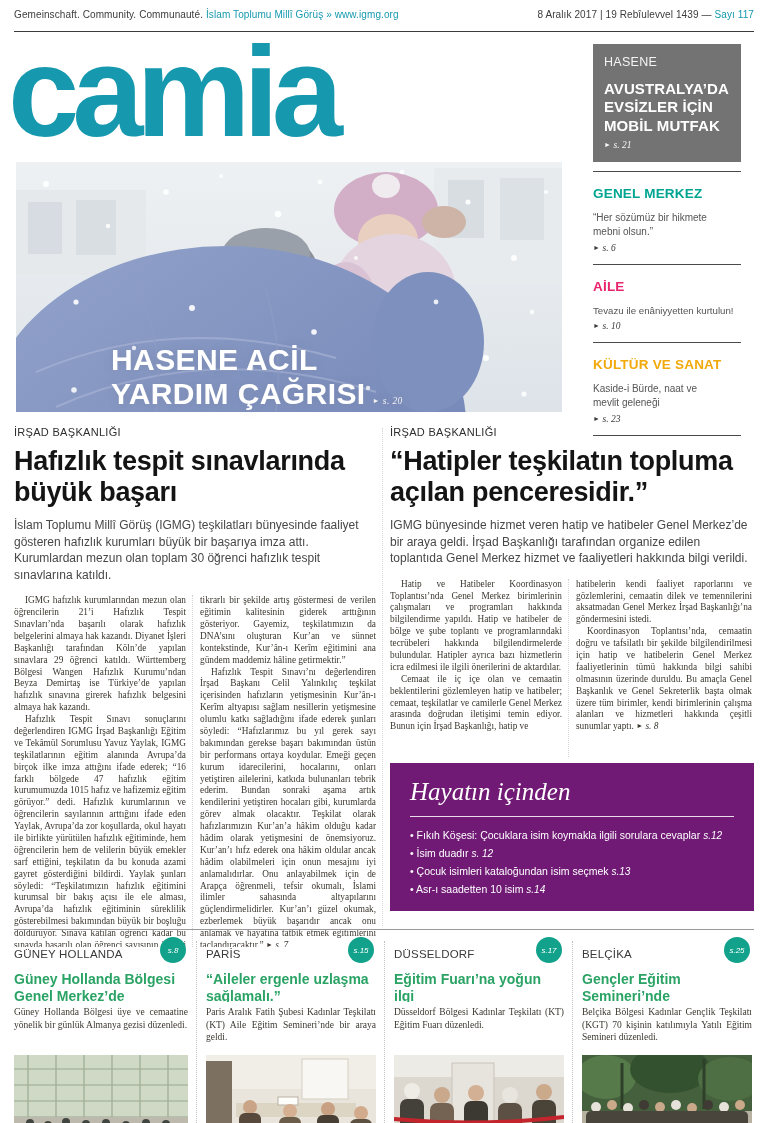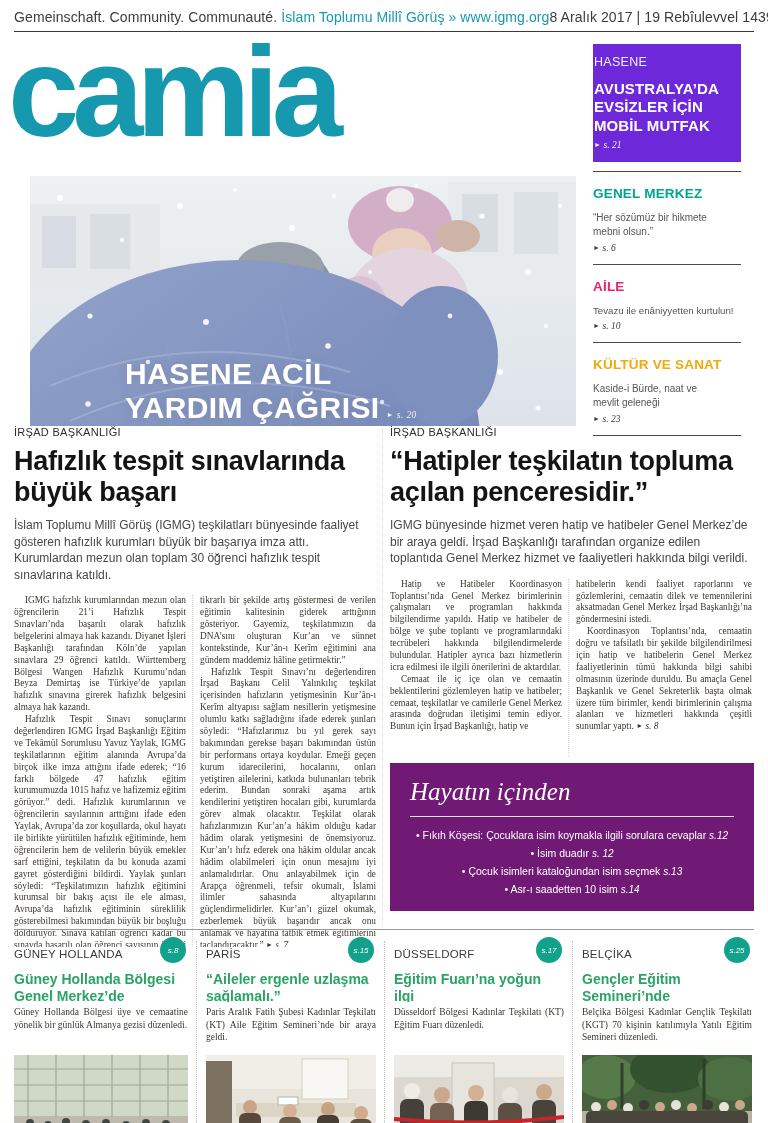--- a/index.html
+++ b/index.html
@@ -1,48 +1,48 @@
 <!DOCTYPE html>
 <html><head>
 <meta charset="utf-8">
 <style>
   html,body{margin:0;padding:0;background:#888;}
   .page{position:relative;width:768px;height:1123px;background:#ffffff;overflow:hidden;
         font-family:"Liberation Sans",sans-serif;color:#222;}
   .teal{color:#1699AE;}
   
   .topbar{position:absolute;left:14px;right:14px;top:9px;display:flex;justify-content:space-between;
-          font-size:14px;color:#3c3c3c;letter-spacing:.1px;white-space:nowrap;}
+          font-size:10px;color:#3c3c3c;letter-spacing:.1px;white-space:nowrap;}
   .rule-top{position:absolute;left:14px;right:14px;top:31px;border-top:1.5px solid #3a3a3a;}
   
   .logo{position:absolute;left:8px;top:28px;font-size:128px;font-weight:bold;color:#1699AE;
         letter-spacing:-7px;line-height:1;}
   
   .sidebar{position:absolute;left:593px;top:44px;width:148px;}
-  .hasene-box{background:#6d28d9;color:#fff;padding:11px 1px 12px;min-height:81px;}
+  .hasene-box{background:#737373;color:#fff;padding:11px 11px 12px;min-height:81px;}
   .hasene-label{font-size:12.5px;opacity:.92;margin-bottom:11px;letter-spacing:.3px;}
   .hasene-title{font-size:15px;font-weight:bold;line-height:1.22;letter-spacing:.1px;}
   .pref{display:block;margin-top:5px;font-size:9px;}
   .pref .arrow{font-size:7px;vertical-align:1px;}
   .pref em{font-family:"Liberation Serif",serif;font-size:9.5px;}
   .hasene-box .pref{color:#fff;opacity:.95;}
   .side-sec{border-top:1px solid #4a4a4a;padding:14px 0 11px;}
   .side-sec.first{margin-top:9px;}
   .side-sec.last{border-bottom:1px solid #4a4a4a;}
   .side-head{font-size:13.5px;font-weight:bold;letter-spacing:.2px;margin:0 0 10px;}
   .side-head.green{color:#00A591;}
   .side-head.pink{color:#E9246D;}
   .side-head.amber{color:#F2A90A;}
   .side-text{font-size:10px;line-height:1.4;color:#555;margin:0;}
   .side-text.w1{max-width:125px;}
   .side-text.w2{max-width:148px;font-size:9.7px;}
   .side-text.w3{max-width:118px;}
   .side-sec .pref{color:#3a3a3a;margin-top:4px;}
   
-  .hero{position:absolute;left:14px;top:160px;width:546px;height:250px;margin:16px;}
+  .hero{position:absolute;left:14px;top:160px;width:546px;height:250px;margin:2px;}
   .hero svg{display:block;}
   .hero-caption{position:absolute;left:95px;top:181px;color:#fff;font-size:30px;font-weight:bold;
                line-height:1.13;letter-spacing:.4px;text-shadow:0 0 8px rgba(110,125,155,.45);}
   .hero-caption .pref{display:inline;margin-left:7px;color:#f2f2f2;font-weight:normal;}
   
   .articles{position:absolute;left:14px;top:426px;width:740px;height:503px;}
   .half{position:absolute;top:0;}
   .half.l{left:0;width:362px;}
   .half.r{left:376px;width:364px;}
   .half-sep{position:absolute;left:368px;top:2px;height:498px;border-left:1px dotted #d8d8d8;}
@@ -59,21 +59,21 @@
   .bodycol p{margin:0;}
   .bodycol p.ind{text-indent:11px;}
   .bodyref .arrow{font-size:7px;vertical-align:1px;}
   .bodyref em{font-size:9.3px;}
   
   .lifebox{margin-top:6px;background:#701a75;color:#fff;width:364px;height:148px;
            box-sizing:border-box;padding:15px 20px 0;}
   .lifebox h2{font-family:"Liberation Serif",serif;font-style:italic;font-weight:normal;
               font-size:25px;margin:0 0 9px;padding-bottom:10px;border-bottom:1px solid rgba(255,255,255,.85);}
   .lifebox ul{list-style:none;margin:0;padding:0;}
-  .lifebox li{font-size:10.5px;line-height:1.72;text-align:center;}
+  .lifebox li{font-size:10.5px;line-height:1.72;}
   .lifebox li::before{content:"• ";}
   .lifebox li em{font-size:10px;}
   
   .rule-bottom{position:absolute;left:14px;right:14px;top:929px;border-top:1px solid #9a9a9a;}
   .bottomrow{position:absolute;left:14px;top:941px;width:740px;height:182px;display:flex;}
   .bsec{position:relative;width:174px;}
   .bsec + .bsec{border-left:1px dotted #c2c2c2;margin-left:8px;padding-left:9px;width:170px;}
   .bkicker{font-size:11.5px;color:#3a3a3a;margin:7px 0 0;letter-spacing:.2px;}
   .badge{position:absolute;right:2px;top:-4px;width:26px;height:26px;border-radius:50%;
          background:#12A28C;color:#fff;font-size:8px;display:flex;align-items:center;justify-content:center;

